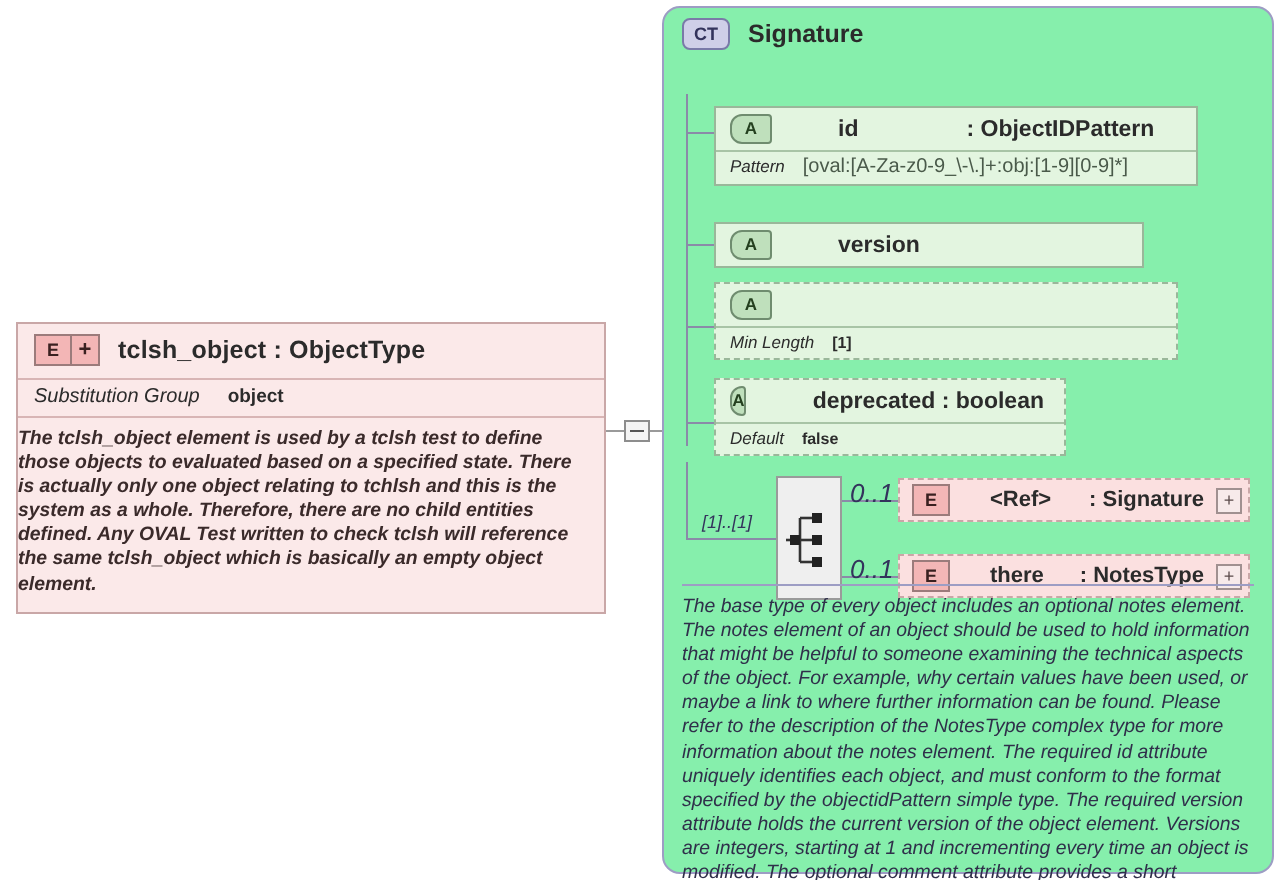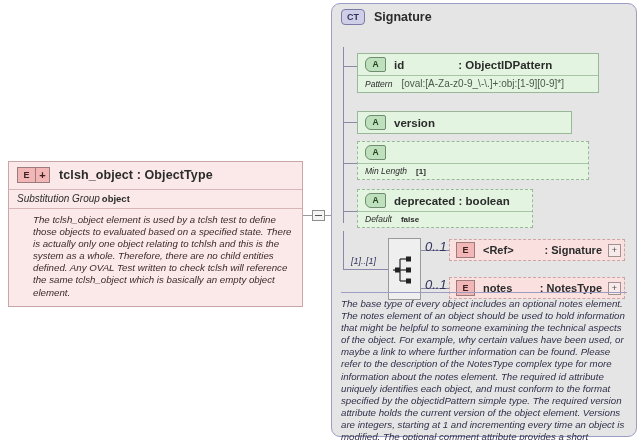--- a/index.html
+++ b/index.html
@@ -38,35 +38,36 @@
     border:1px solid #9b7b7b;border-left:none;
     background:#f3b6b6;
     font-size:11px;font-weight:bold;color:#3a2020;line-height:1;
   }
   .badge-pair{display:inline-flex;}
   #left-element-title{
     font-size:12.5px;font-weight:bold;color:#2b2b2b;
     letter-spacing:.1px;
   }
   #substitution-row{
-    display:flex;align-items:baseline;gap:2px;
+    display:flex;align-items:baseline;gap:14px;
     padding:3px 8px 4px 8px;
     border-bottom:1px solid #d8b5b5;
   }
   #substitution-label{
     font-size:10px;font-style:italic;color:#2b2b2b;
   }
   #substitution-value{
     font-size:9.5px;font-weight:bold;color:#2b2b2b;
   }
   #left-doc{
-    padding:5px 9px 7px 24px;
+    padding:5px 9px 7px 0;
     font-size:9.7px;line-height:12.1px;
     font-style:italic;color:#3a2a2a;
     text-align:left;
+    font-weight:bold;
   }
 
   
   #collapse-toggle{
     position:absolute;left:312px;top:210px;
     width:13px;height:11px;
     border:1px solid #8d8d8d;background:#f4f4f4;
     box-sizing:border-box;
   }
   #collapse-toggle::before{
@@ -80,21 +81,21 @@
   #connector-right{
     position:absolute;left:325px;top:215px;width:9px;height:1px;
     background:#9a9a9a;
   }
 
   
   #complextype-panel{
     position:absolute;left:331px;top:3px;width:306px;height:434px;
     border:1px solid #9d9dc4;
     border-radius:9px;
-    background:#e5e5e5;
+    background:#86efac;
     box-sizing:border-box;
   }
   #complextype-header{
     display:flex;align-items:center;gap:9px;
     padding:5px 0 0 9px;
   }
   .ct-badge{
     display:inline-flex;align-items:center;justify-content:center;
     width:22px;height:14px;
     border:1px solid #7a7aa8;
@@ -128,21 +129,21 @@
   }
   .a-badge{
     display:inline-flex;align-items:center;justify-content:center;
     width:19px;height:13px;
     border:1px solid #6f8c6f;
     border-radius:6px 2px 2px 6px;
     background:#bfe0bc;
     font-size:8.5px;font-weight:bold;color:#24401f;line-height:1;
   }
   .attr-name{
-    font-size:11.5px;font-weight:bold;color:#2b2b2b;white-space:nowrap;
+    font-size:11.5px;font-weight:bold;color:#2b2b2b;white-space:nowrap;margin-left:25px;
   }
   .attr-facet{
     display:flex;align-items:baseline;gap:9px;
     padding:2px 8px 3px 7px;
     border-top:1px solid #a8c4a6;
   }
   .facet-label{font-size:8.5px;font-style:italic;color:#2b2b2b;}
   .facet-value{font-size:10px;color:#4a5a4a;white-space:nowrap;}
   .facet-value.bold{font-size:8px;font-weight:bold;color:#2b2b2b;}
 
@@ -173,21 +174,21 @@
     position:absolute;left:117px;
     display:flex;align-items:center;
     border:1px dashed #c9a7a7;
     background:#fbe0e0;
     padding:2px 3px 2px 6px;
     box-sizing:border-box;
     width:176px;
   }
   .elem-name{
     font-size:11px;font-weight:bold;color:#2b2b2b;
-    margin-left:8px;white-space:nowrap;
+    margin-left:20px;white-space:nowrap;
   }
   .elem-type{
     font-size:11px;font-weight:bold;color:#2b2b2b;
     margin-left:auto;margin-right:6px;white-space:nowrap;
   }
   .expand-box{
     display:inline-flex;align-items:center;justify-content:center;
     width:11px;height:11px;flex:none;
     border:1px solid #a09090;background:#f7eaea;
     font-size:9px;color:#5a4a4a;line-height:1;
@@ -304,20 +305,20 @@
       <span class="e-badge">E</span>
       <span class="elem-name">&lt;Ref&gt;</span>
       <span class="elem-type">: Signature</span>
       <span class="expand-box">+</span>
     </div>
 
     <div class="seq-out" style="top:57px;"></div>
     <div class="occurs" style="left:93px;top:46px;">0..1</div>
     <div class="elem-box" style="top:46px;">
       <span class="e-badge">E</span>
-      <span class="elem-name">notes</span>
+      <span class="elem-name">there</span>
       <span class="elem-type">: NotesType</span>
       <span class="expand-box">+</span>
     </div>
   </div>
 
   <div id="ct-doc">The base type of every object includes an optional notes element. The notes element of an object should be used to hold information that might be helpful to someone examining the technical aspects of the object. For example, why certain values have been used, or maybe a link to where further information can be found. Please refer to the description of the NotesType complex type for more information about the notes element. The required id attribute uniquely identifies each object, and must conform to the format specified by the objectidPattern simple type. The required version attribute holds the current version of the object element. Versions are integers, starting at 1 and incrementing every time an object is modified. The optional comment attribute provides a short description of the object. The optional deprecated attribute signifies that an id is no longer to be used or referenced but the information has been kept around for historic purposes.</div>
 </div>
 
 </body></html>

